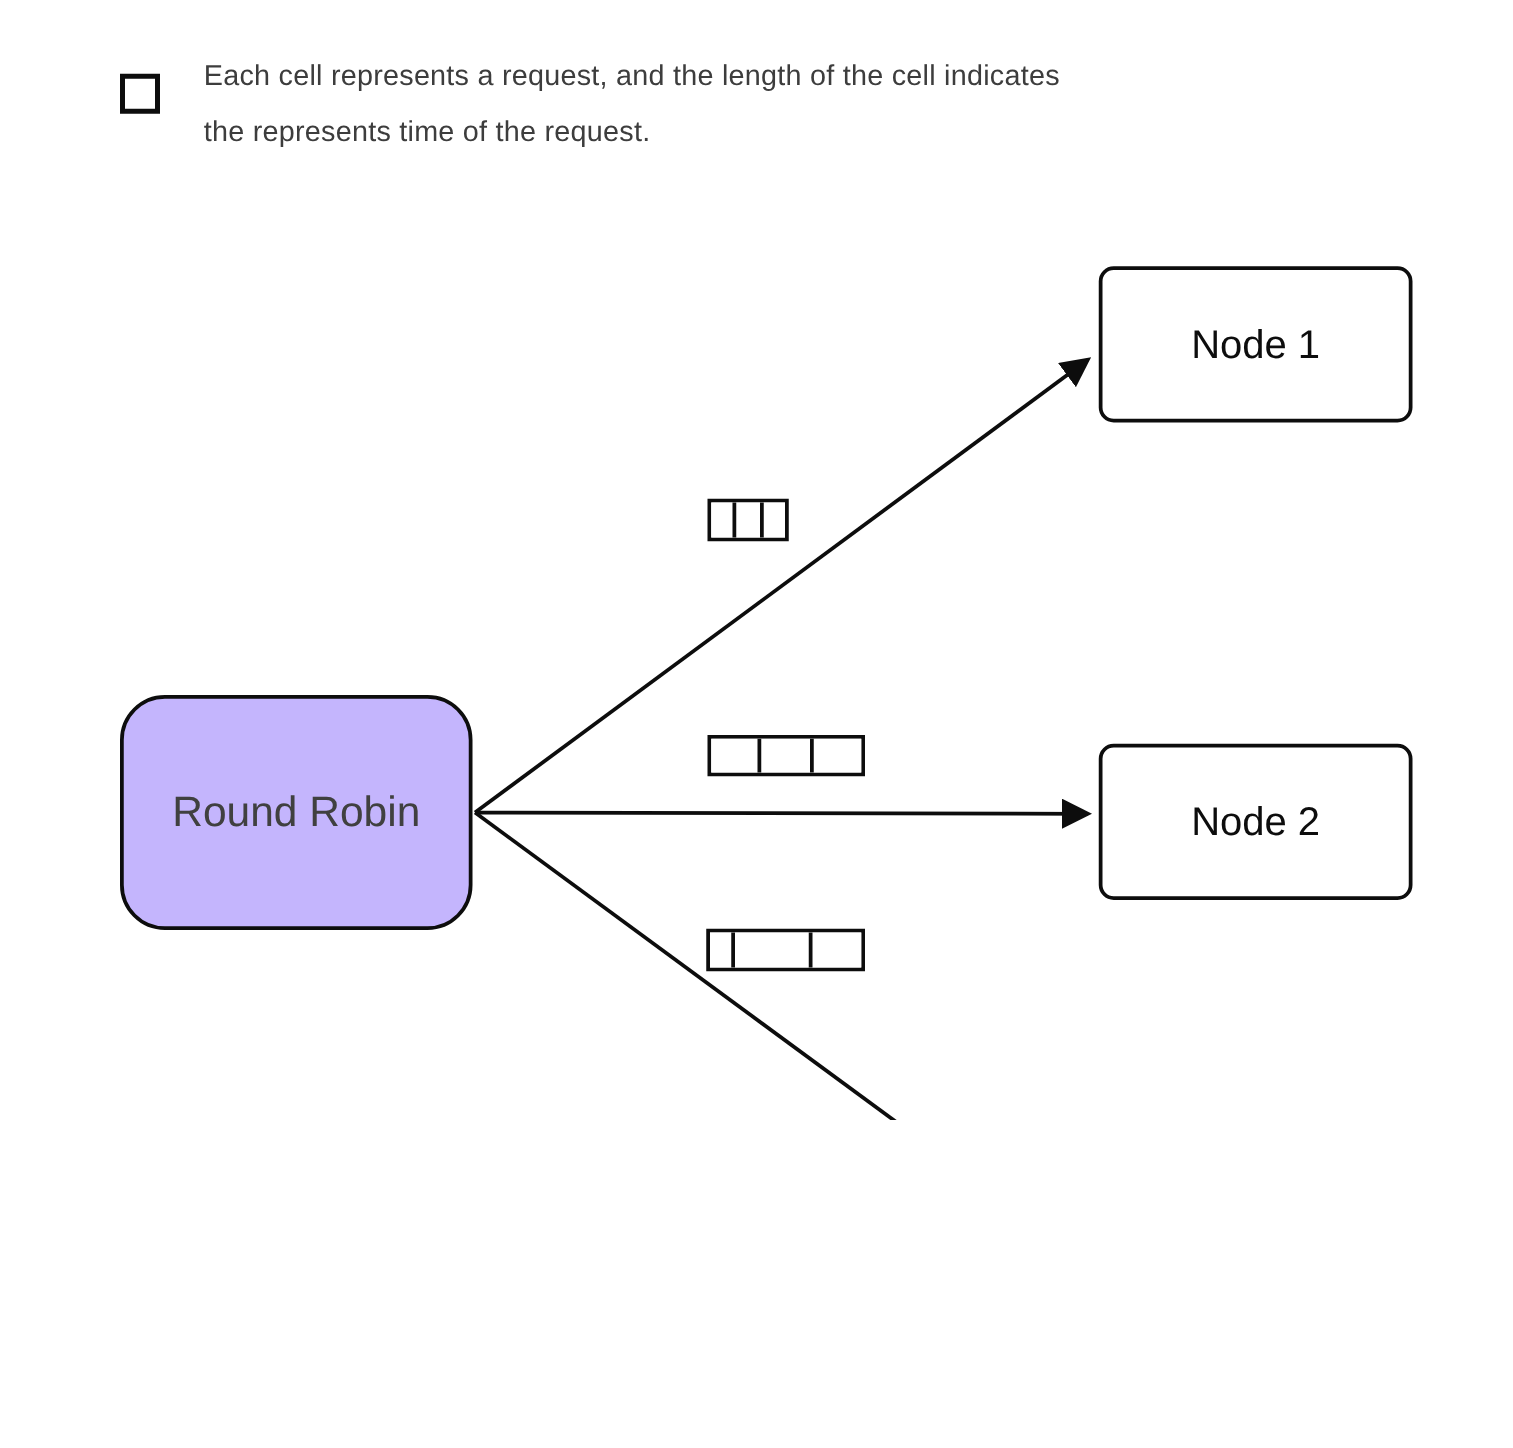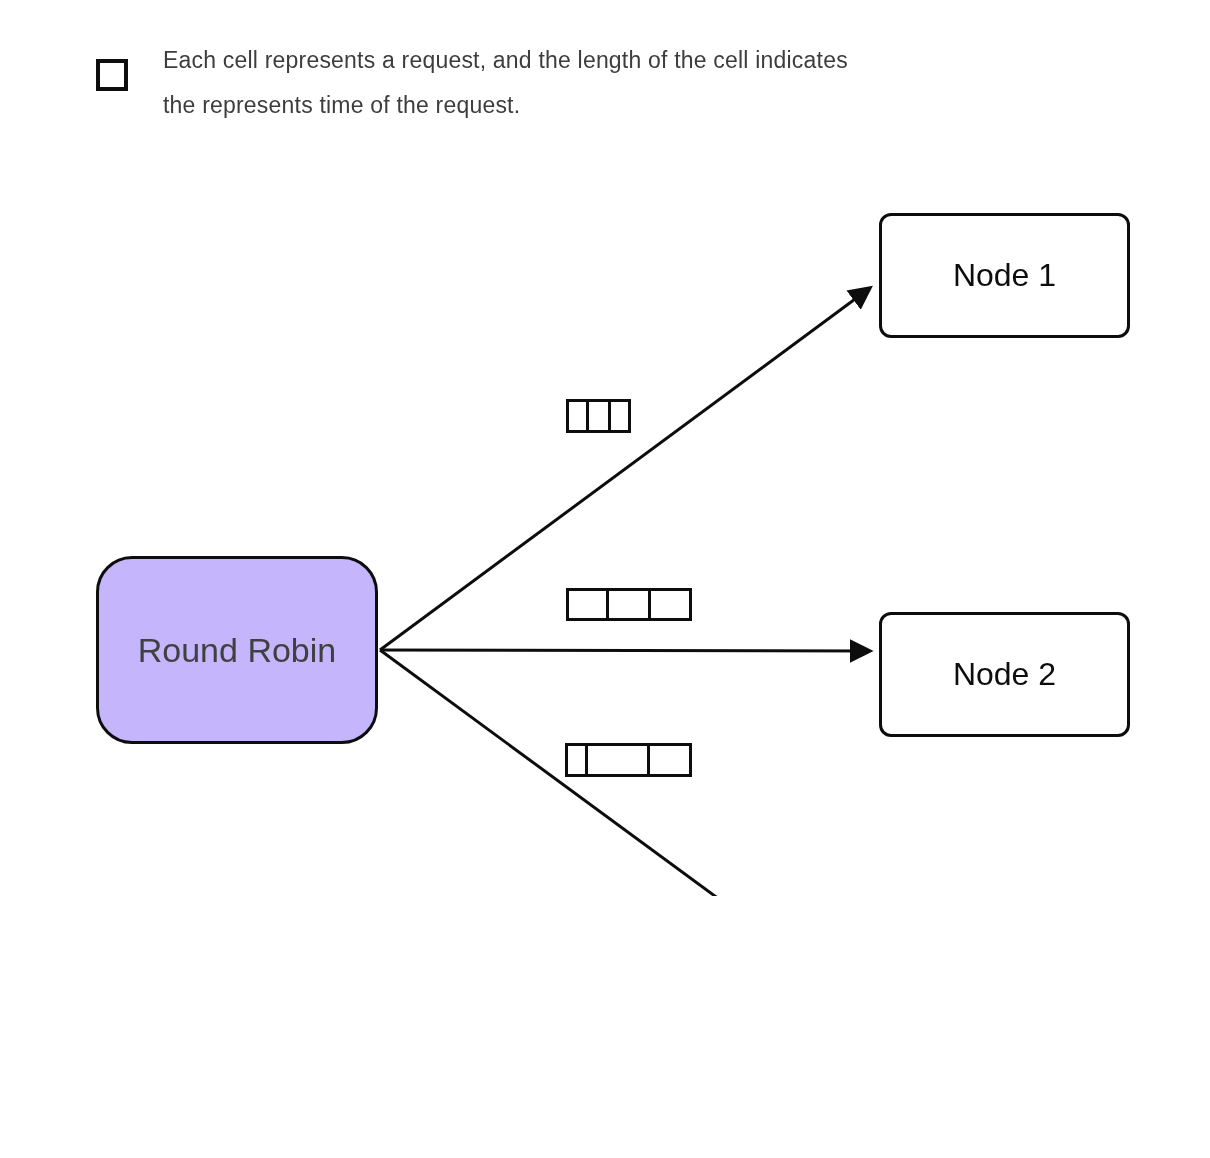--- a/index.html
+++ b/index.html
@@ -86,21 +86,21 @@
     display: flex;
     align-items: center;
     justify-content: center;
   }
   .node-box .label {
     font-size: 32px;
     color: #0d0d0d;
     white-space: nowrap;
   }
   #node-0 { top: 213px; }
-  #node-1 { top: 612px; }
+  #node-1 { top: 595px; }
   #node-2 { top: 963px; }
 
   
   .request-strip {
     position: absolute;
     box-sizing: border-box;
     border: 3px solid #0d0d0d;
     background: #ffffff;
     display: flex;
     align-items: stretch;

